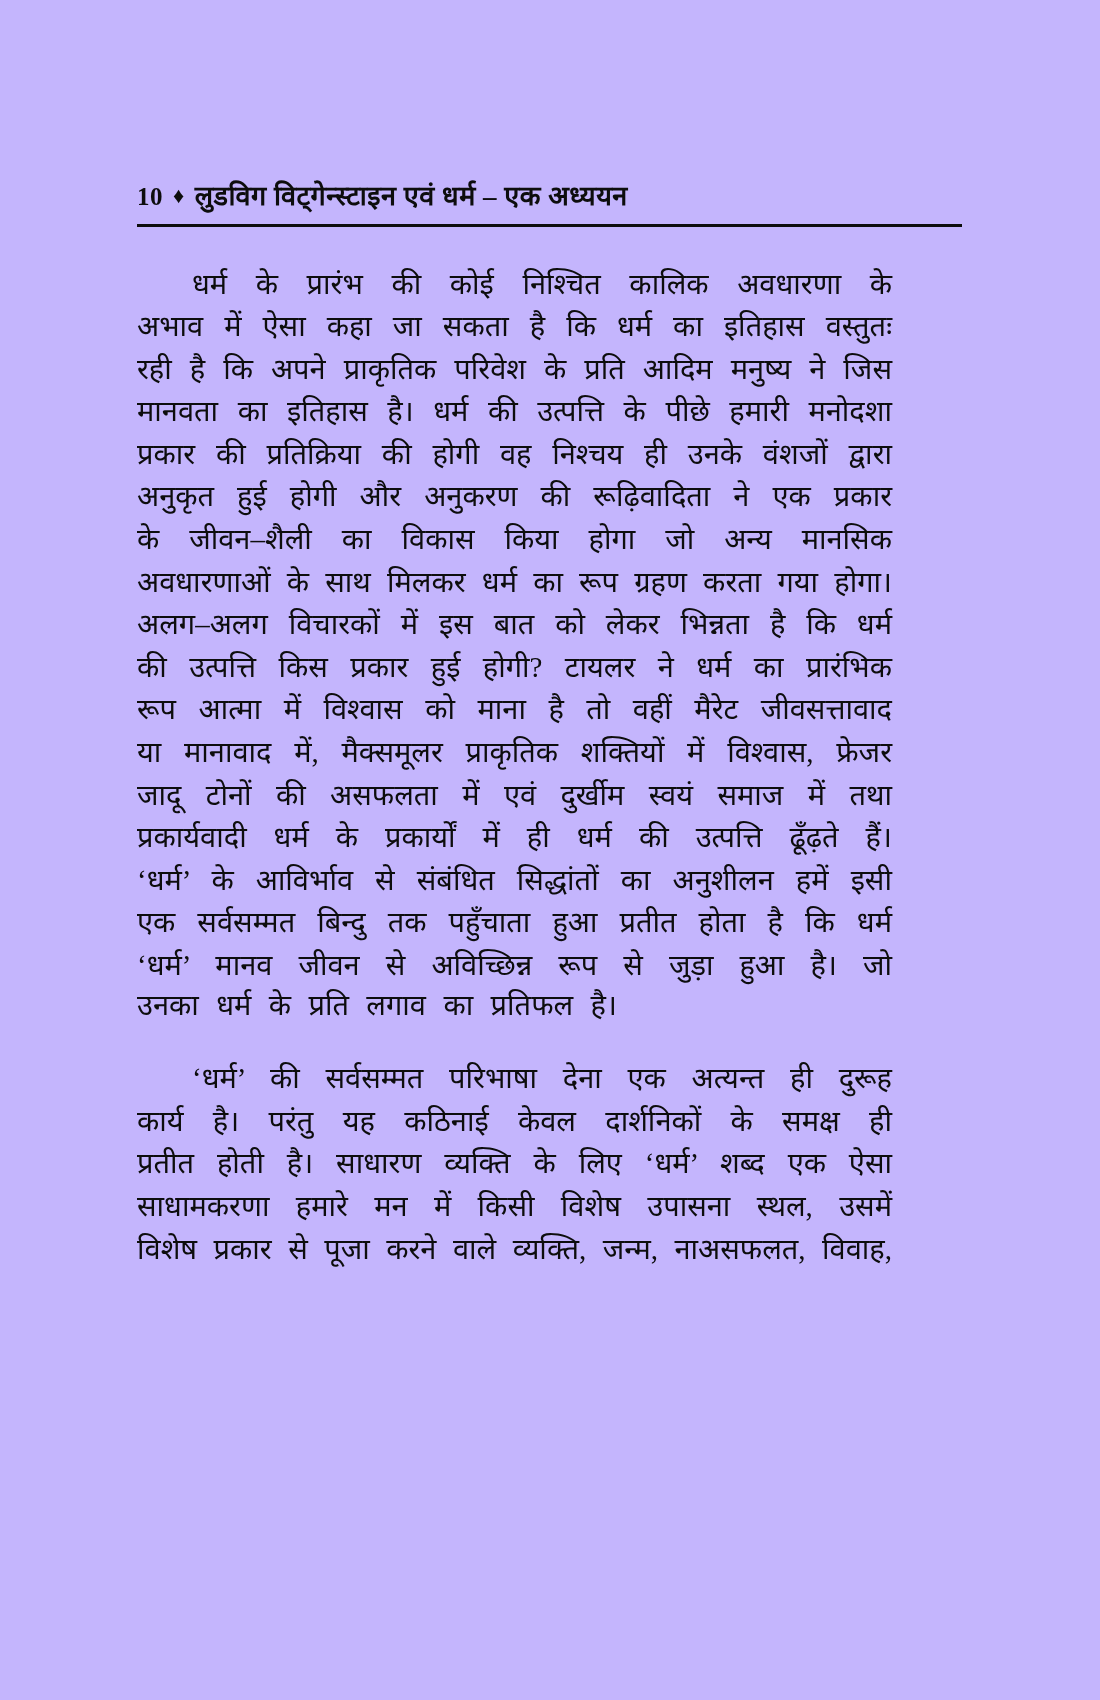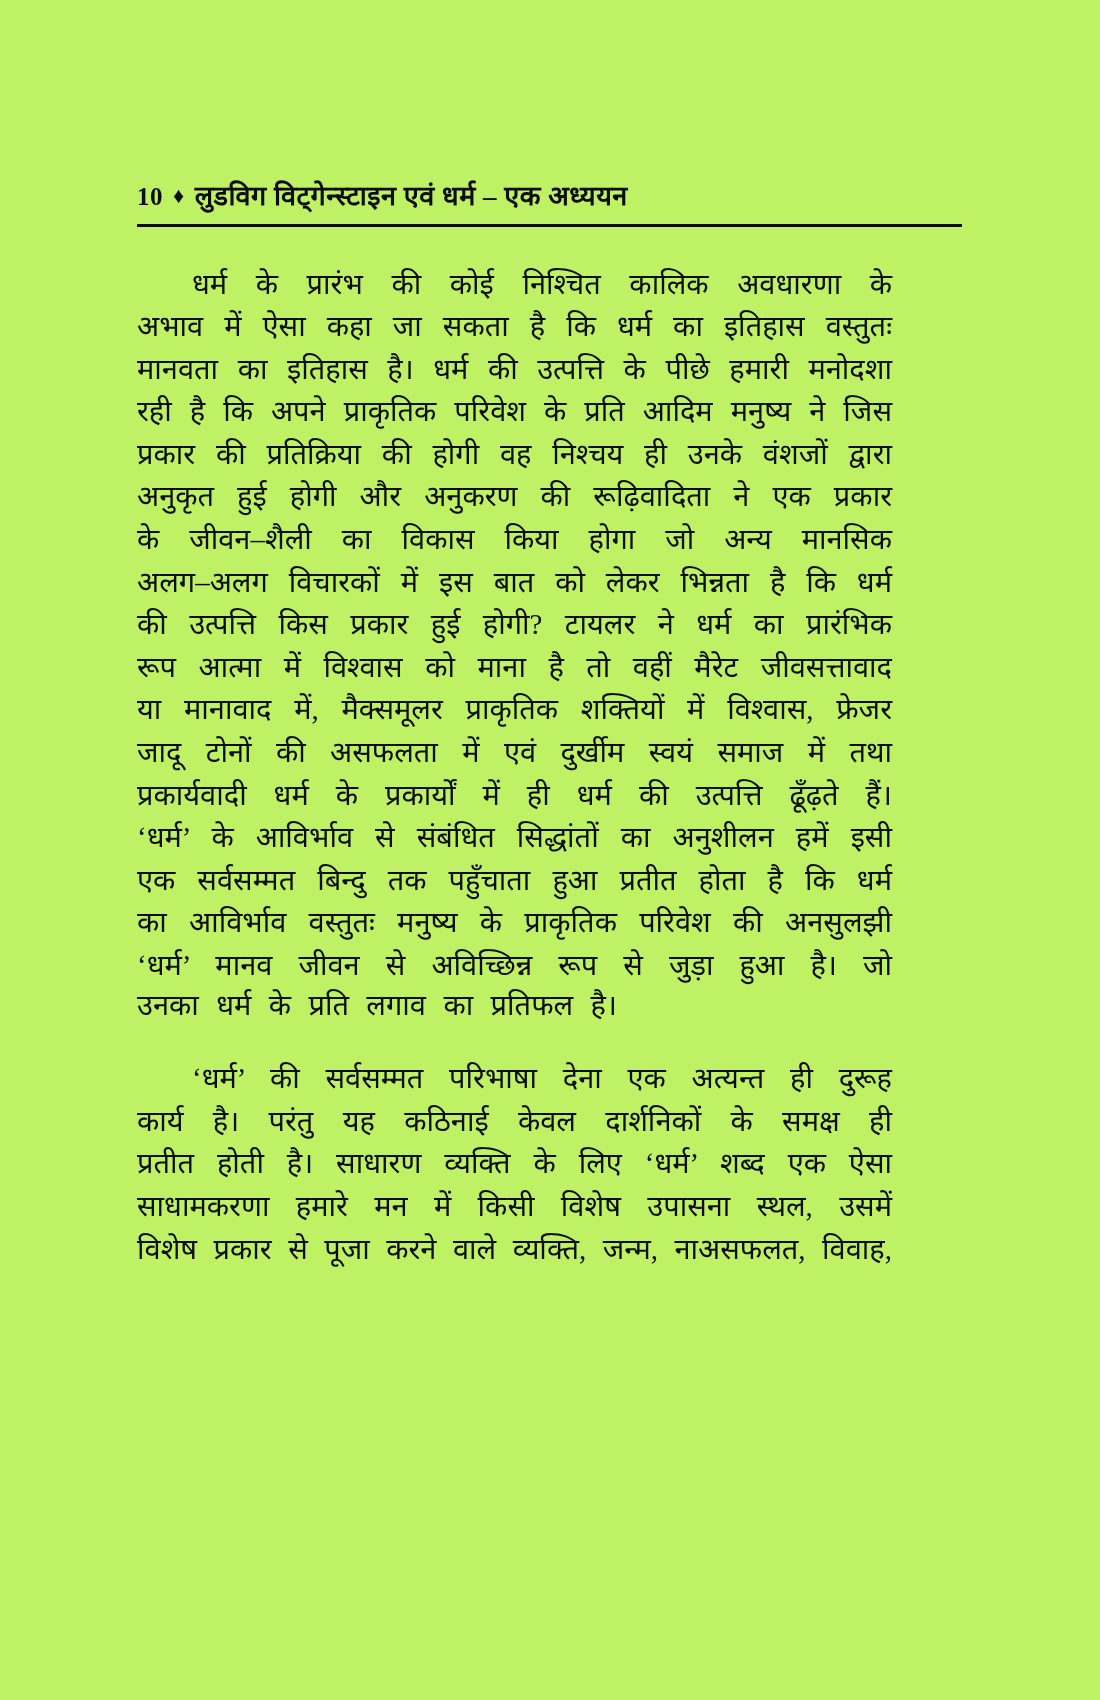--- a/index.html
+++ b/index.html
@@ -4,21 +4,21 @@
 <style>
   html, body {
     margin: 0;
     padding: 0;
     background: #e8e8e8;
   }
   .page {
     position: relative;
     width: 1100px;
     height: 1700px;
-    background: #bef264;
+    background: #c4b5fd;
     margin: 0 auto;
     overflow: hidden;
     font-family: "Liberation Serif", "DejaVu Serif", serif;
     color: #0d0d0d;
   }
   .content {
     position: absolute;
     left: 137px;
     top: 180px;
     width: 755px;
@@ -78,34 +78,34 @@
     <div class="running-header">
       <span class="pgnum">10</span><span class="diamond">♦</span><span>लुडविग विट्गेन्स्टाइन एवं धर्म – एक अध्ययन</span>
     </div>
 
     <div class="header-rule"></div>
 
     <div class="body-text">
         <div class="paragraph">
           <div class="line indent">धर्म के प्रारंभ की कोई निश्चित कालिक अवधारणा के</div>
           <div class="line">अभाव में ऐसा कहा जा सकता है कि धर्म का इतिहास वस्तुतः</div>
+          <div class="line">रही है कि अपने प्राकृतिक परिवेश के प्रति आदिम मनुष्य ने जिस</div>
           <div class="line">मानवता का इतिहास है। धर्म की उत्पत्ति के पीछे हमारी मनोदशा</div>
-          <div class="line">रही है कि अपने प्राकृतिक परिवेश के प्रति आदिम मनुष्य ने जिस</div>
           <div class="line">प्रकार की प्रतिक्रिया की होगी वह निश्चय ही उनके वंशजों द्वारा</div>
           <div class="line">अनुकृत हुई होगी और अनुकरण की रूढ़िवादिता ने एक प्रकार</div>
           <div class="line">के जीवन–शैली का विकास किया होगा जो अन्य मानसिक</div>
+          <div class="line">अवधारणाओं के साथ मिलकर धर्म का रूप ग्रहण करता गया होगा।</div>
           <div class="line">अलग–अलग विचारकों में इस बात को लेकर भिन्नता है कि धर्म</div>
           <div class="line">की उत्पत्ति किस प्रकार हुई होगी? टायलर ने धर्म का प्रारंभिक</div>
           <div class="line">रूप आत्मा में विश्वास को माना है तो वहीं मैरेट जीवसत्तावाद</div>
           <div class="line">या मानावाद में, मैक्समूलर प्राकृतिक शक्तियों में विश्वास, फ्रेजर</div>
           <div class="line">जादू टोनों की असफलता में एवं दुर्खीम स्वयं समाज में तथा</div>
           <div class="line">प्रकार्यवादी धर्म के प्रकार्यों में ही धर्म की उत्पत्ति ढूँढ़ते हैं।</div>
           <div class="line">‘धर्म’ के आविर्भाव से संबंधित सिद्धांतों का अनुशीलन हमें इसी</div>
           <div class="line">एक सर्वसम्मत बिन्दु तक पहुँचाता हुआ प्रतीत होता है कि धर्म</div>
-          <div class="line">का आविर्भाव वस्तुतः मनुष्य के प्राकृतिक परिवेश की अनसुलझी</div>
           <div class="line">‘धर्म’ मानव जीवन से अविच्छिन्न रूप से जुड़ा हुआ है। जो</div>
           <div class="line flush">उनका धर्म के प्रति लगाव का प्रतिफल है।</div>
         </div>
         <div class="paragraph">
           <div class="line indent">‘धर्म’ की सर्वसम्मत परिभाषा देना एक अत्यन्त ही दुरूह</div>
           <div class="line">कार्य है। परंतु यह कठिनाई केवल दार्शनिकों के समक्ष ही</div>
           <div class="line">प्रतीत होती है। साधारण व्यक्ति के लिए ‘धर्म’ शब्द एक ऐसा</div>
           <div class="line">साधामकरणा हमारे मन में किसी विशेष उपासना स्थल, उसमें</div>
           <div class="line">विशेष प्रकार से पूजा करने वाले व्यक्ति, जन्म, नाअसफलत, विवाह,</div>
         </div>

